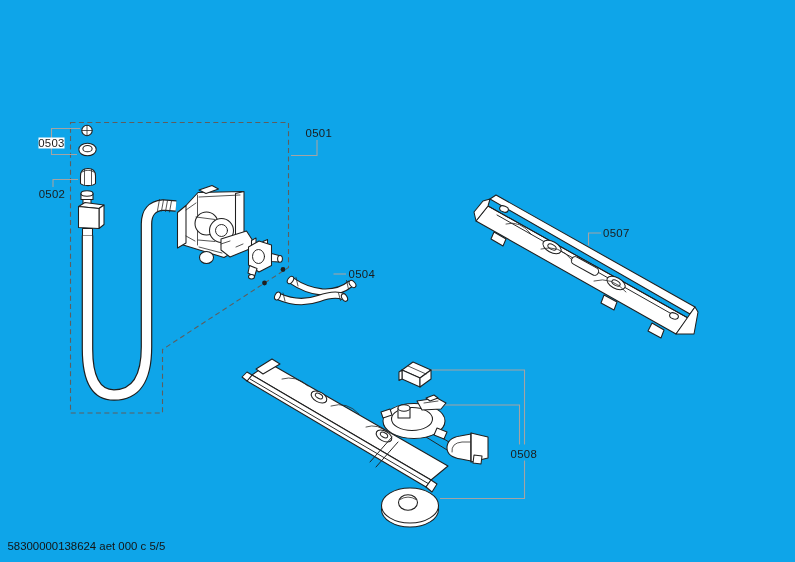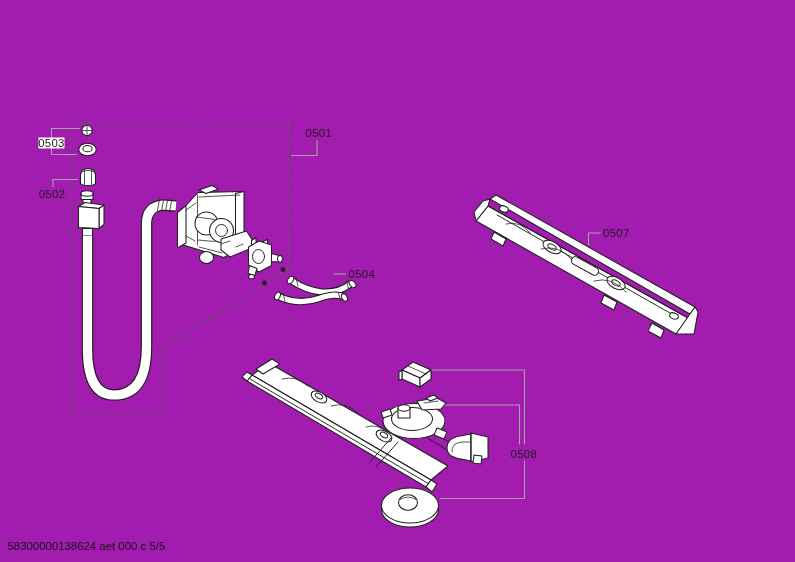--- a/index.html
+++ b/index.html
@@ -1,16 +1,16 @@
 <!DOCTYPE html>
 <html><head>
 <meta charset="utf-8">
 <style>
   html,body { margin:0; padding:0; background:#ffffff; }
-  .stage { position:relative; width:795px; height:562px; background:#a21caf; overflow:hidden;
+  .stage { position:relative; width:795px; height:562px; background:#0ea5e9; overflow:hidden;
            font-family:"Liberation Sans", sans-serif; }
   svg { position:absolute; left:0; top:0; display:block; }
   .p      { fill:#ffffff; stroke:#1f1f1f; stroke-width:1.05; stroke-linejoin:round; }
   .l      { fill:none; stroke:#1f1f1f; stroke-width:0.95; stroke-linejoin:round; stroke-linecap:round; }
   .thin   { fill:none; stroke:#2a2a2a; stroke-width:0.8; stroke-linecap:round; }
   .dash   { fill:none; stroke:#5e5e5e; stroke-width:1.1; stroke-dasharray:5 3.4; }
   .leader { fill:none; stroke:#a4a4a4; stroke-width:1.1; }
   .lbl    { font-size:11.4px; letter-spacing:0.3px; fill:#1c1c1c; }
   .doc    { font-size:11.4px; fill:#141414; }
   .hoseO  { fill:none; stroke:#1f1f1f; stroke-width:11.6; }

